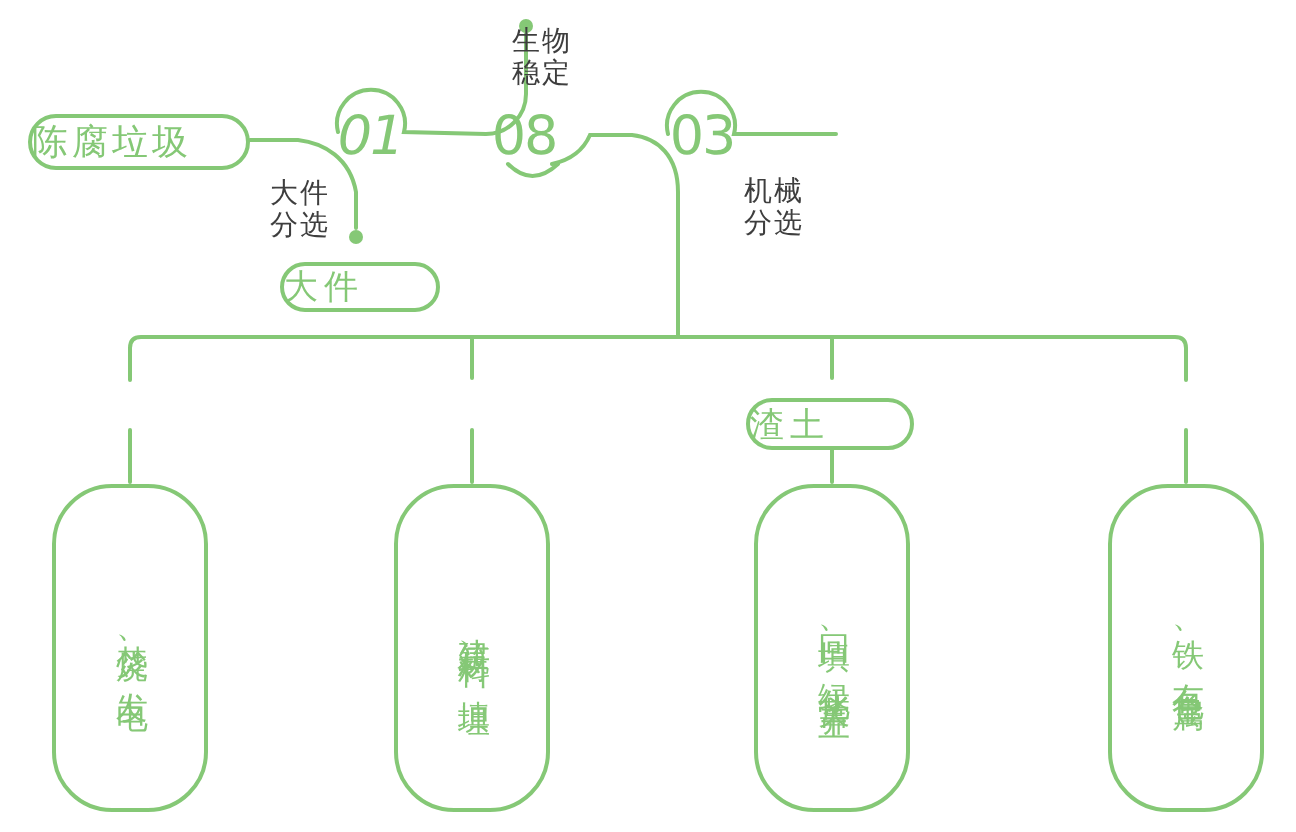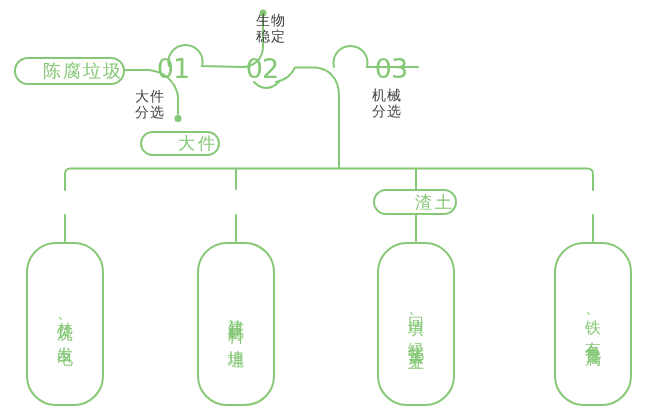--- a/index.html
+++ b/index.html
@@ -14,39 +14,39 @@
     position:relative;width:648px;height:416px;background:var(--background);
     overflow:hidden;
   }
   .connectors{position:absolute;left:0;top:0;width:648px;height:416px;color:var(--green);}
   .connectors path{fill:none;stroke:currentColor;stroke-width:2;stroke-linecap:round;}
   .connectors circle{fill:currentColor;stroke:none;}
 
   .pill{
     position:absolute;border:2px solid var(--green);border-radius:15px;
     color:var(--green);background:var(--background);
-    display:flex;align-items:center;justify-content:flex-end;
+    display:flex;align-items:center;justify-content:flex-start;
     font-size:17px;letter-spacing:1px;white-space:nowrap;
   }
   .pill-source{left:14px;top:57px;width:111px;height:28px;font-size:18px;letter-spacing:2px;}
   .pill-dajian{left:140px;top:131px;width:80px;height:25px;font-size:17px;letter-spacing:3px;}
   .pill-cat{top:189px;height:26px;font-size:17px;}
   .cat1{left:27px;width:77px;}
   .cat2{left:194px;width:85px;}
-  .cat3{left:373px;width:84px;letter-spacing:3px;}
+  .cat3{left:373px;width:84px;letter-spacing:3px;margin-top:10px;}
   .cat4{left:551px;width:84px;}
 
   .stepnum{
     position:absolute;top:56px;width:36px;height:26px;line-height:26px;
     text-align:center;font-size:27px;color:var(--green);
     font-family:"DejaVu Sans","Liberation Sans",sans-serif;letter-spacing:-1px;
   }
-  .num1{left:155px;}
+  .num1{left:167px;font-style:italic;}
   .num2{left:244px;}
-  .num3{left:333px;margin-left:40px;}
+  .num3{left:333px;}
 
   .plabel{
     position:absolute;color:var(--dark);font-size:14px;line-height:1.15;
     letter-spacing:1px;white-space:pre-line;
   }
   .lbl-bulky{left:135px;top:88px;}
   .lbl-bio{left:256px;top:12px;}
   .lbl-mech{left:372px;top:87px;}
 
   .obox{
@@ -90,21 +90,21 @@
     <path d="M236,215 V241"></path>
     <path d="M416,215 V241"></path>
     <path d="M593,215 V241"></path>
   </svg>
 
   <div class="pill pill-source">
     <span>陈腐垃圾</span>
   </div>
 
   <div class="stepnum num1">01</div>
-  <div class="stepnum num2">02</div>
+  <div class="stepnum num2">08</div>
   <div class="stepnum num3">03</div>
 
   <div class="plabel lbl-bulky">大件
 分选</div>
   <div class="plabel lbl-bio">生物
 稳定</div>
   <div class="plabel lbl-mech">机械
 分选</div>
 
   <div class="pill pill-dajian">

